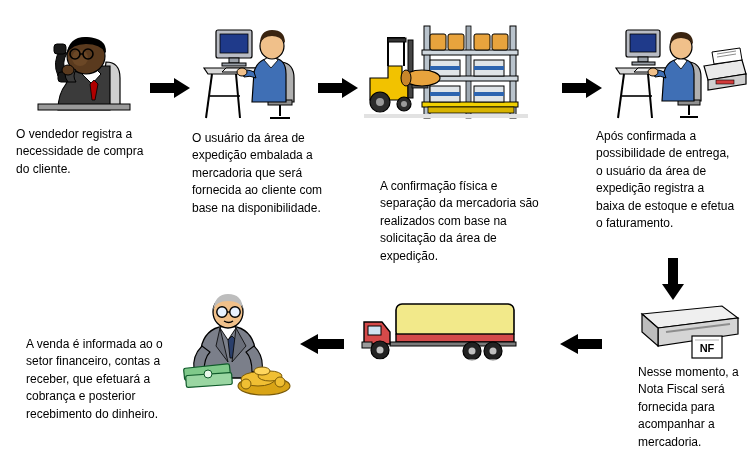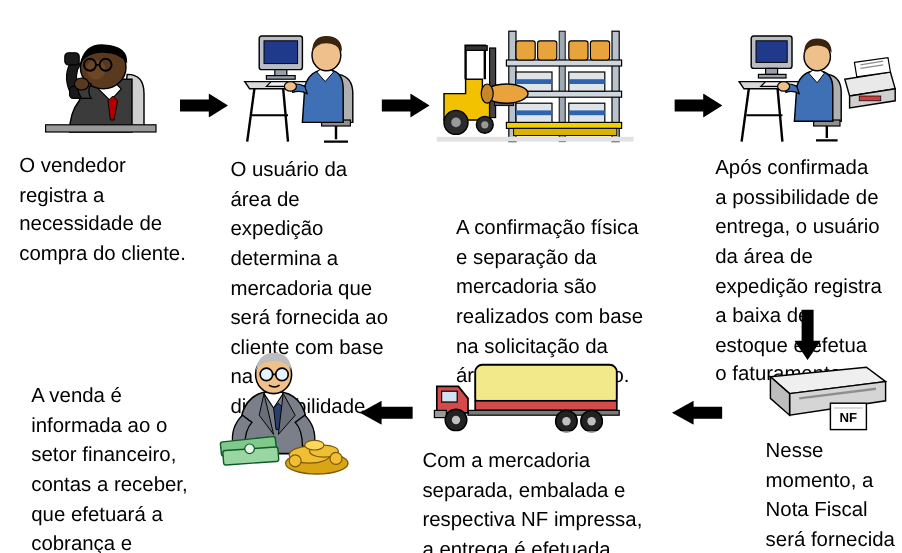--- a/index.html
+++ b/index.html
@@ -17,21 +17,21 @@
   .stage {
     position: relative;
     width: 752px;
     height: 461px;
   }
   .node {
     position: absolute;
   }
   .caption {
     position: absolute;
-    font-size: 17px;
+    font-size: 12px;
     line-height: 1.45;
     color: #000;
   }
   .arrow {
     position: absolute;
   }
 
   
   .s1 { left: 20px; top: 28px; width: 120px; height: 90px; }
 
@@ -124,21 +124,21 @@
       <path d="M68 38 l7 8 7 -8 -4 -3 -6 0 z" fill="#ffffff" stroke="#000" stroke-width="0.8"></path>
 
       <ellipse cx="76" cy="24" rx="12" ry="13" fill="#f0c08a" stroke="#000" stroke-width="1.2"></ellipse>
 
       <path d="M64 22 q0 -14 12 -14 q13 0 13 13 q-5 -7 -13 -7 q-9 0 -12 8 z" fill="#3a2410"></path>
 
       <path d="M58 50 q-8 -4 -12 0 l2 5 q6 -2 12 1 z" fill="#3f6fb5" stroke="#000" stroke-width="1"></path>
       <ellipse cx="46" cy="50" rx="5" ry="4" fill="#f0c08a" stroke="#000" stroke-width="1"></ellipse>
     </svg>
   </div>
-  <div class="caption" style="left:192px; top:130px; width:136px;">O usuário da área de expedição determina a mercadoria que será fornecida ao cliente com base na disponibilidade.</div>
+  <div class="caption" style="left:192px; top:130px; width:136px;">O usuário da área de expedição embalada a mercadoria que será fornecida ao cliente com base na disponibilidade.</div>
 
   <div class="arrow" style="left:318px; top:78px;">
     <svg width="40" height="20" viewBox="0 0 40 20">
       <path d="M0 5 L24 5 L24 0 L40 10 L24 20 L24 15 L0 15 Z" fill="#000"></path>
     </svg>
   </div>
 
   <div class="node s3">
     <svg width="168" height="104" viewBox="0 0 168 104">
 
@@ -277,21 +277,20 @@
       <circle cx="20" cy="52" r="9" fill="#222" stroke="#000" stroke-width="1.2"></circle>
       <circle cx="20" cy="52" r="3.5" fill="#c0c0c0"></circle>
       <circle cx="112" cy="53" r="9" fill="#222" stroke="#000" stroke-width="1.2"></circle>
       <circle cx="112" cy="53" r="3.5" fill="#c0c0c0"></circle>
       <circle cx="133" cy="53" r="9" fill="#222" stroke="#000" stroke-width="1.2"></circle>
       <circle cx="133" cy="53" r="3.5" fill="#c0c0c0"></circle>
 
       <line x1="0" y1="62" x2="162" y2="62" stroke="#ffffff" stroke-width="1"></line>
     </svg>
   </div>
-  <div class="caption" style="left:352px; top:372px; width:190px;">Com a mercadoria separada, embalada e respectiva NF impressa, a entrega é efetuada.</div>
 
   <div class="arrow" style="left:300px; top:334px;">
     <svg width="44" height="20" viewBox="0 0 44 20">
       <path d="M44 5 L18 5 L18 0 L0 10 L18 20 L18 15 L44 15 Z" fill="#000"></path>
     </svg>
   </div>
 
   <div class="node s7">
     <svg width="132" height="112" viewBox="0 0 132 112">
 
@@ -322,15 +321,15 @@
       <circle cx="32" cy="86" r="4" fill="#e8f7ea" stroke="#0f5a2a" stroke-width="1"></circle>
 
       <ellipse cx="88" cy="98" rx="26" ry="9" fill="#d9a416" stroke="#7a5a08" stroke-width="1.1"></ellipse>
       <ellipse cx="82" cy="91" rx="17" ry="7" fill="#f0bf33" stroke="#7a5a08" stroke-width="1"></ellipse>
       <ellipse cx="94" cy="88" rx="12" ry="5" fill="#f0bf33" stroke="#7a5a08" stroke-width="1"></ellipse>
       <ellipse cx="86" cy="83" rx="8" ry="4" fill="#ffd75e" stroke="#7a5a08" stroke-width="1"></ellipse>
       <circle cx="104" cy="94" r="5" fill="#f0bf33" stroke="#7a5a08" stroke-width="1"></circle>
       <circle cx="70" cy="96" r="5" fill="#f0bf33" stroke="#7a5a08" stroke-width="1"></circle>
     </svg>
   </div>
-  <div class="caption" style="left:26px; top:318px; width:150px;">A venda é informada ao o setor financeiro, contas a receber, que efetuará a cobrança e posterior recebimento do dinheiro.</div>
+  <div class="caption" style="left:26px; top:336px; width:150px;">A venda é informada ao o setor financeiro, contas a receber, que efetuará a cobrança e posterior recebimento do dinheiro.</div>
 
 </div>
 
 </body></html>

